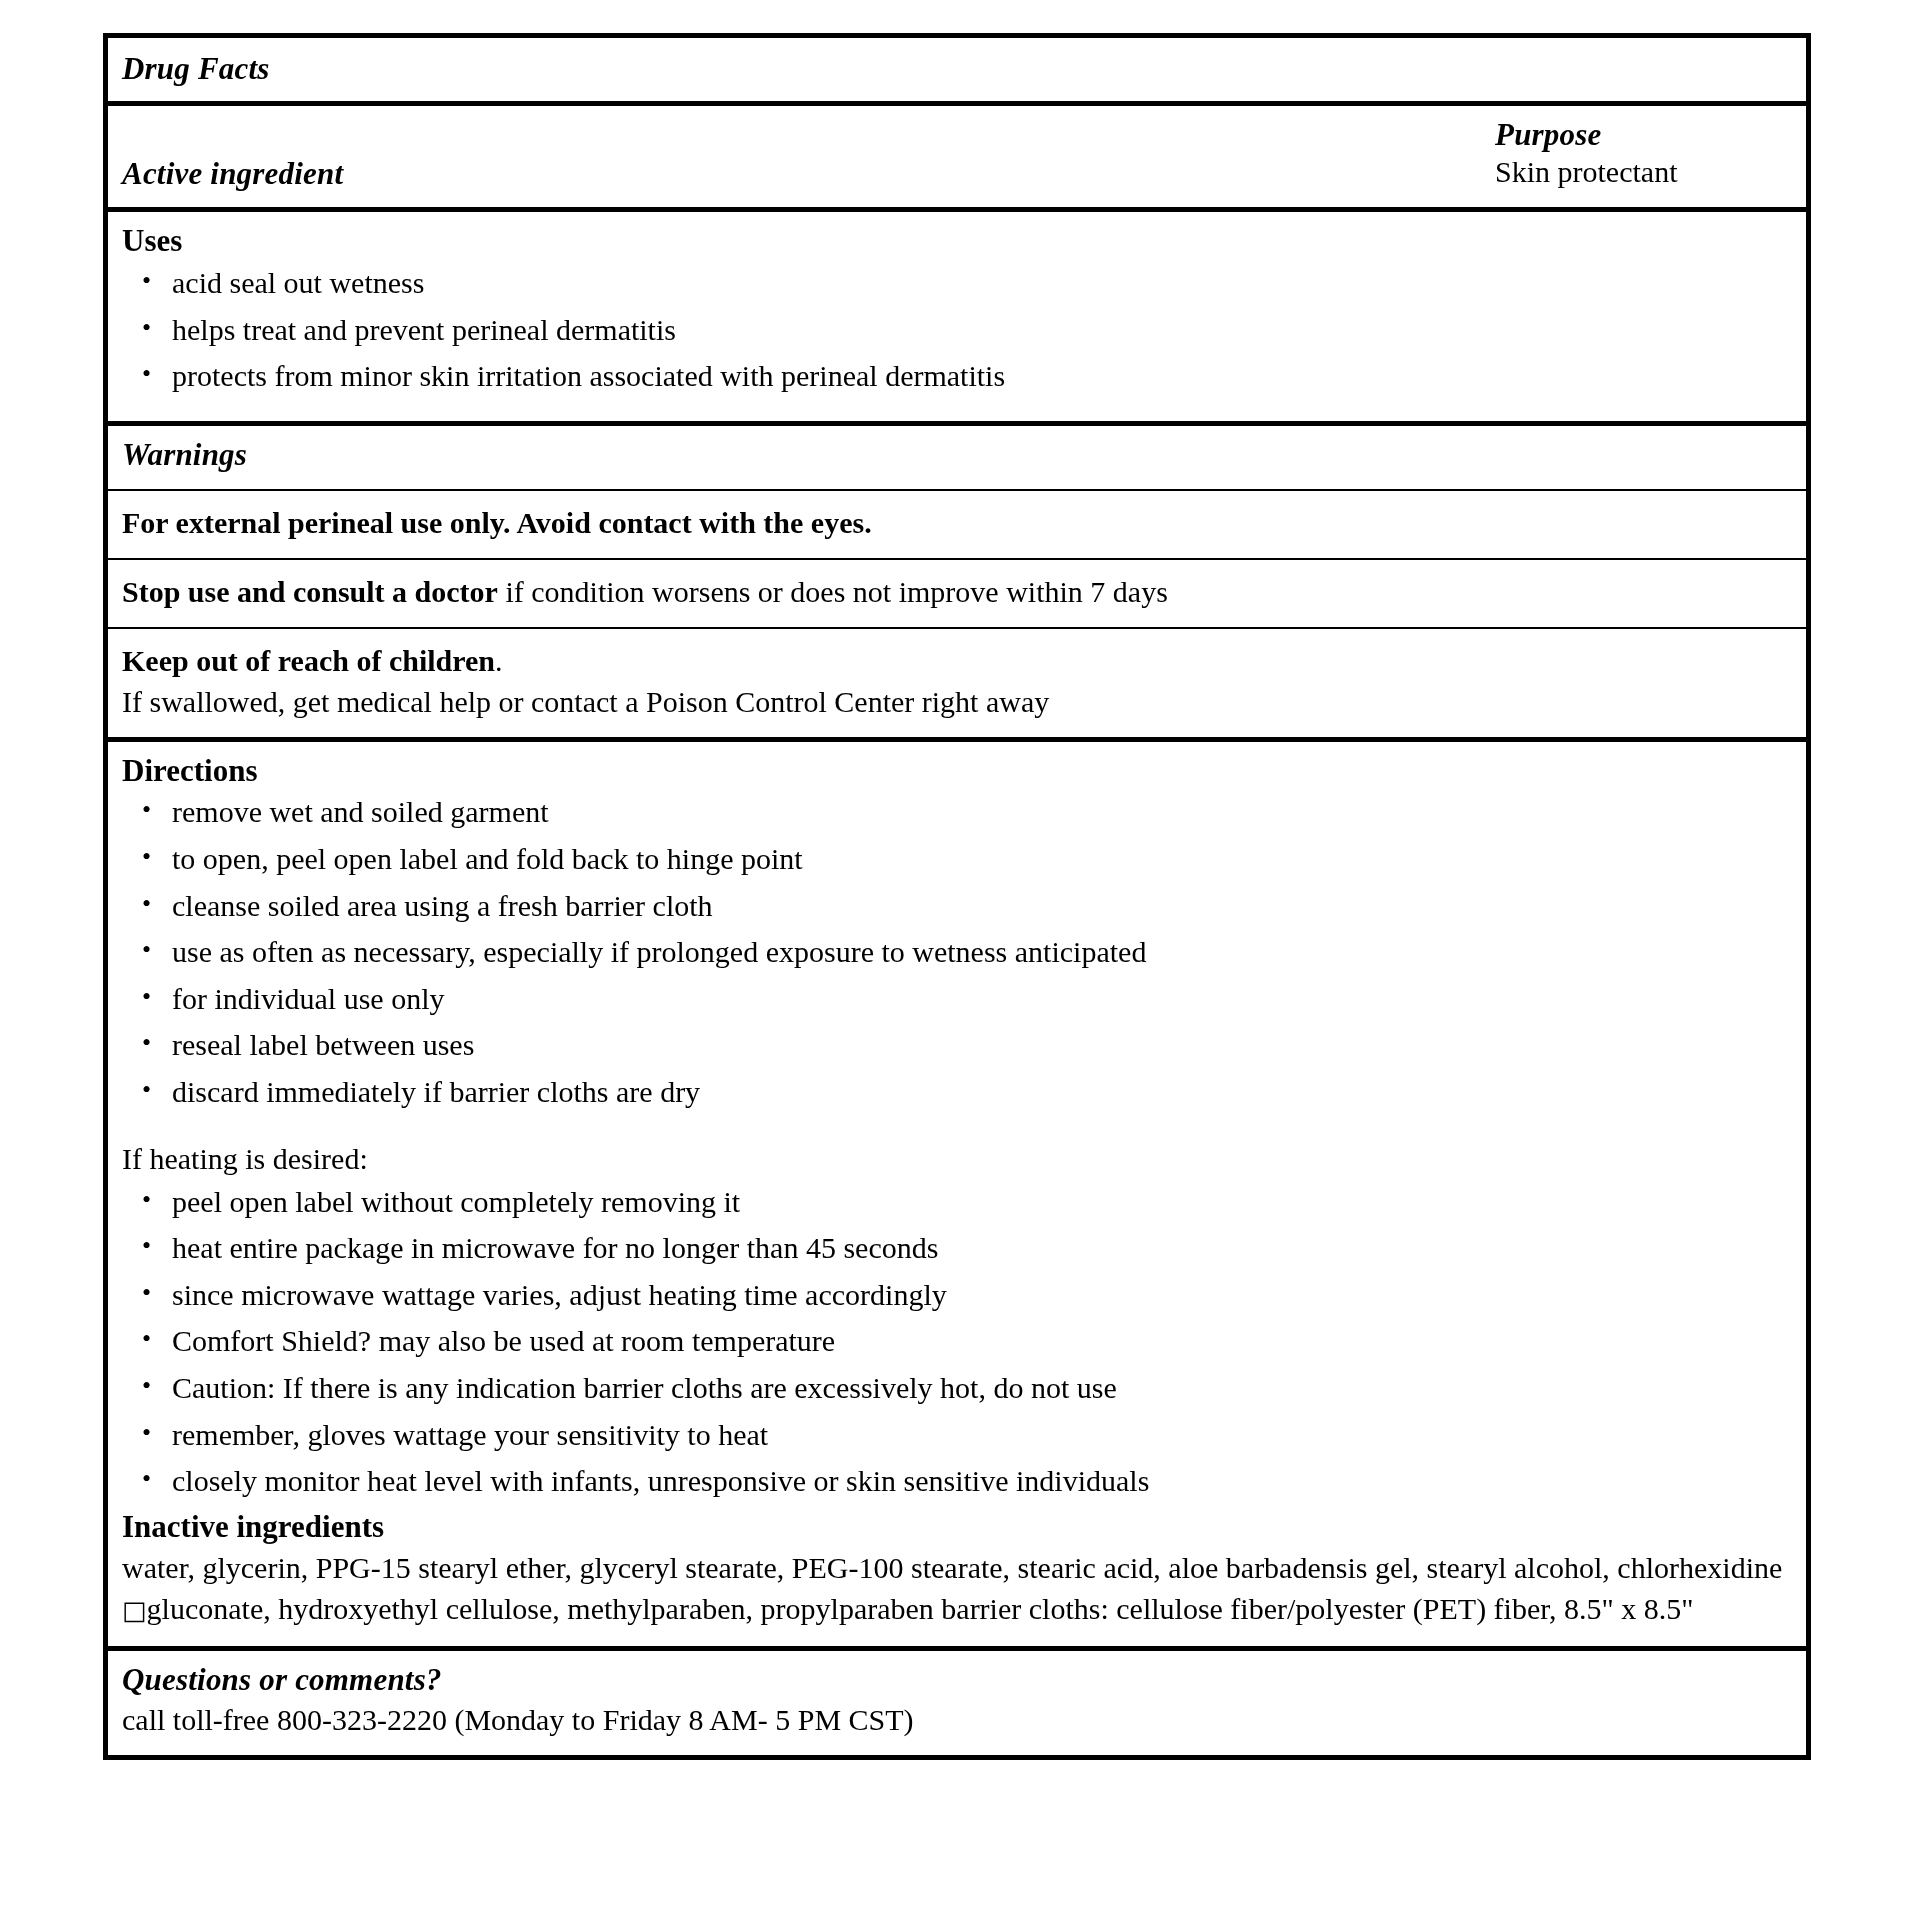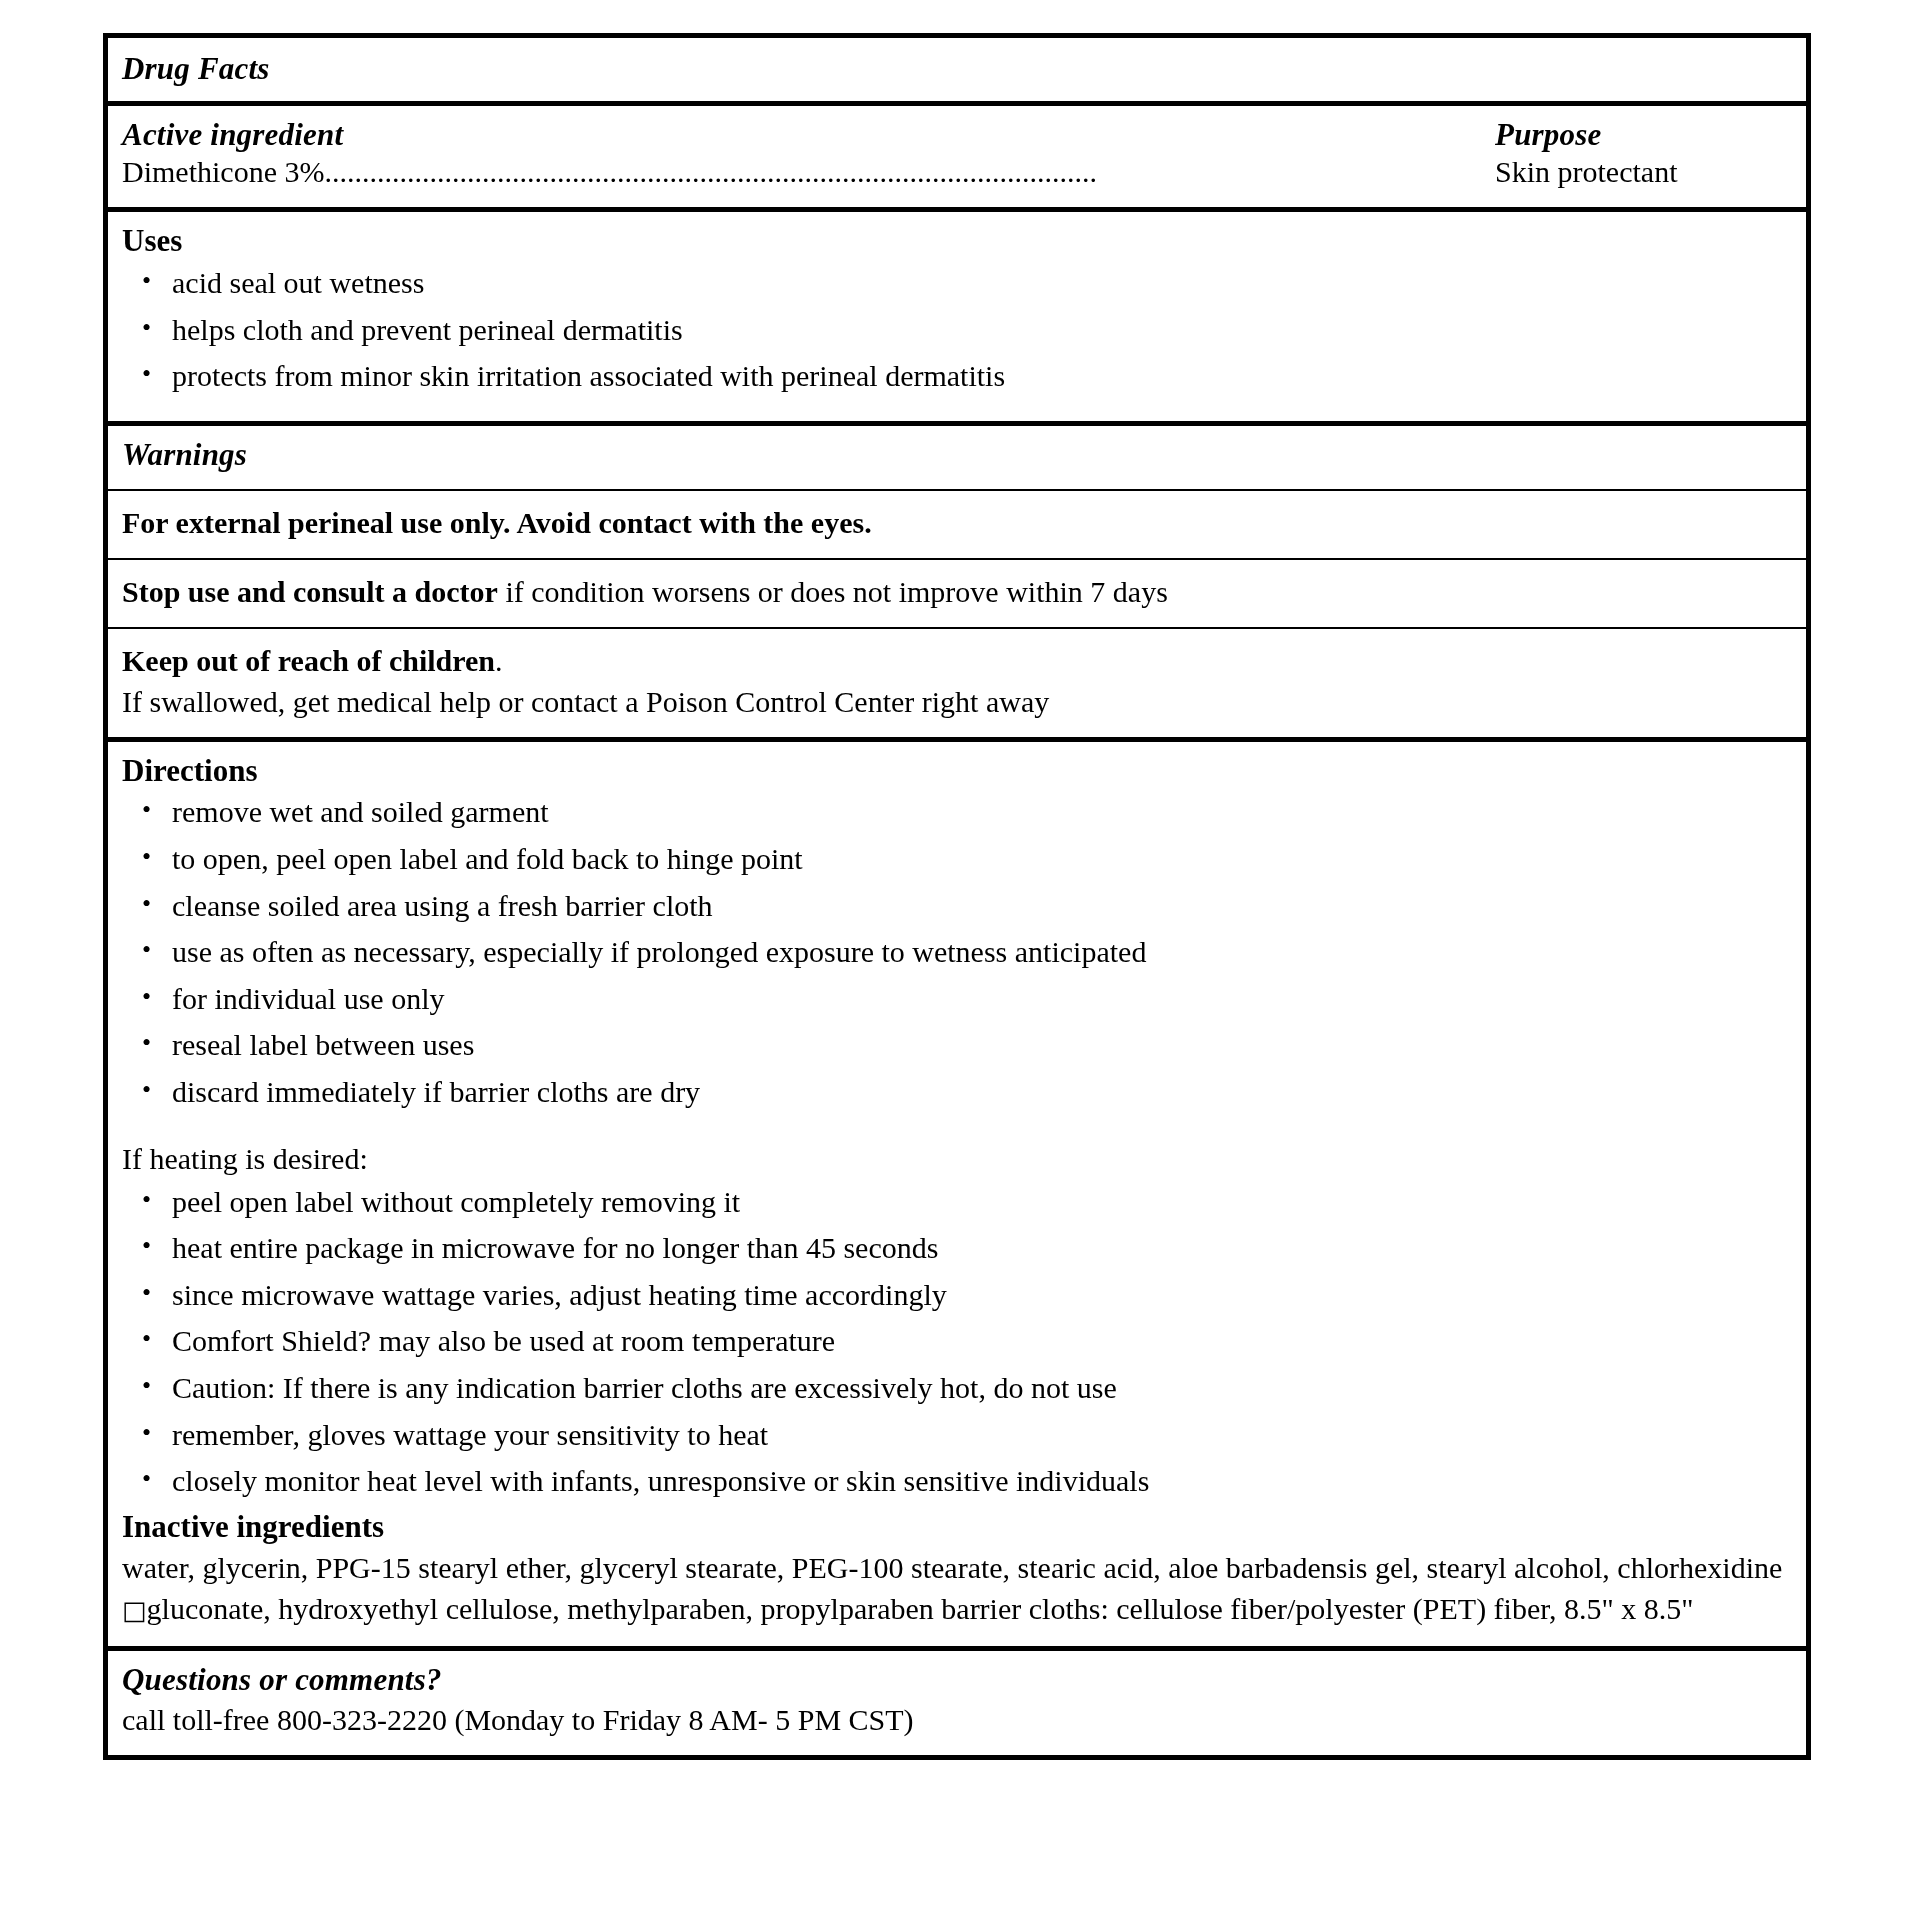--- a/index.html
+++ b/index.html
@@ -157,35 +157,34 @@
     <div class="section drugfacts-row">
       <div class="pad">
         <div class="title-bi">Drug Facts</div>
       </div>
     </div>
 
     <div class="section">
       <div class="pad ai-row">
         <div class="ai-left">
           <div class="title-bi">Active ingredient</div>
-          <div class="body leader-line">Dimethicone 3%.......................................................................................................</div>
         </div>
         <div class="ai-right">
           <div class="title-bi">Purpose</div>
           <div class="body">Skin protectant</div>
         </div>
       </div>
     </div>
 
     <div class="section">
       <div class="pad">
         <div class="title-b">Uses</div>
         <ul class="bullets">
           <li>acid seal out wetness</li>
-          <li>helps cloth and prevent perineal dermatitis</li>
+          <li>helps treat and prevent perineal dermatitis</li>
           <li>protects from minor skin irritation associated with perineal dermatitis</li>
         </ul>
       </div>
     </div>
 
     <div class="section">
       <div class="pad">
         <div class="title-bi">Warnings</div>
       </div>
 

